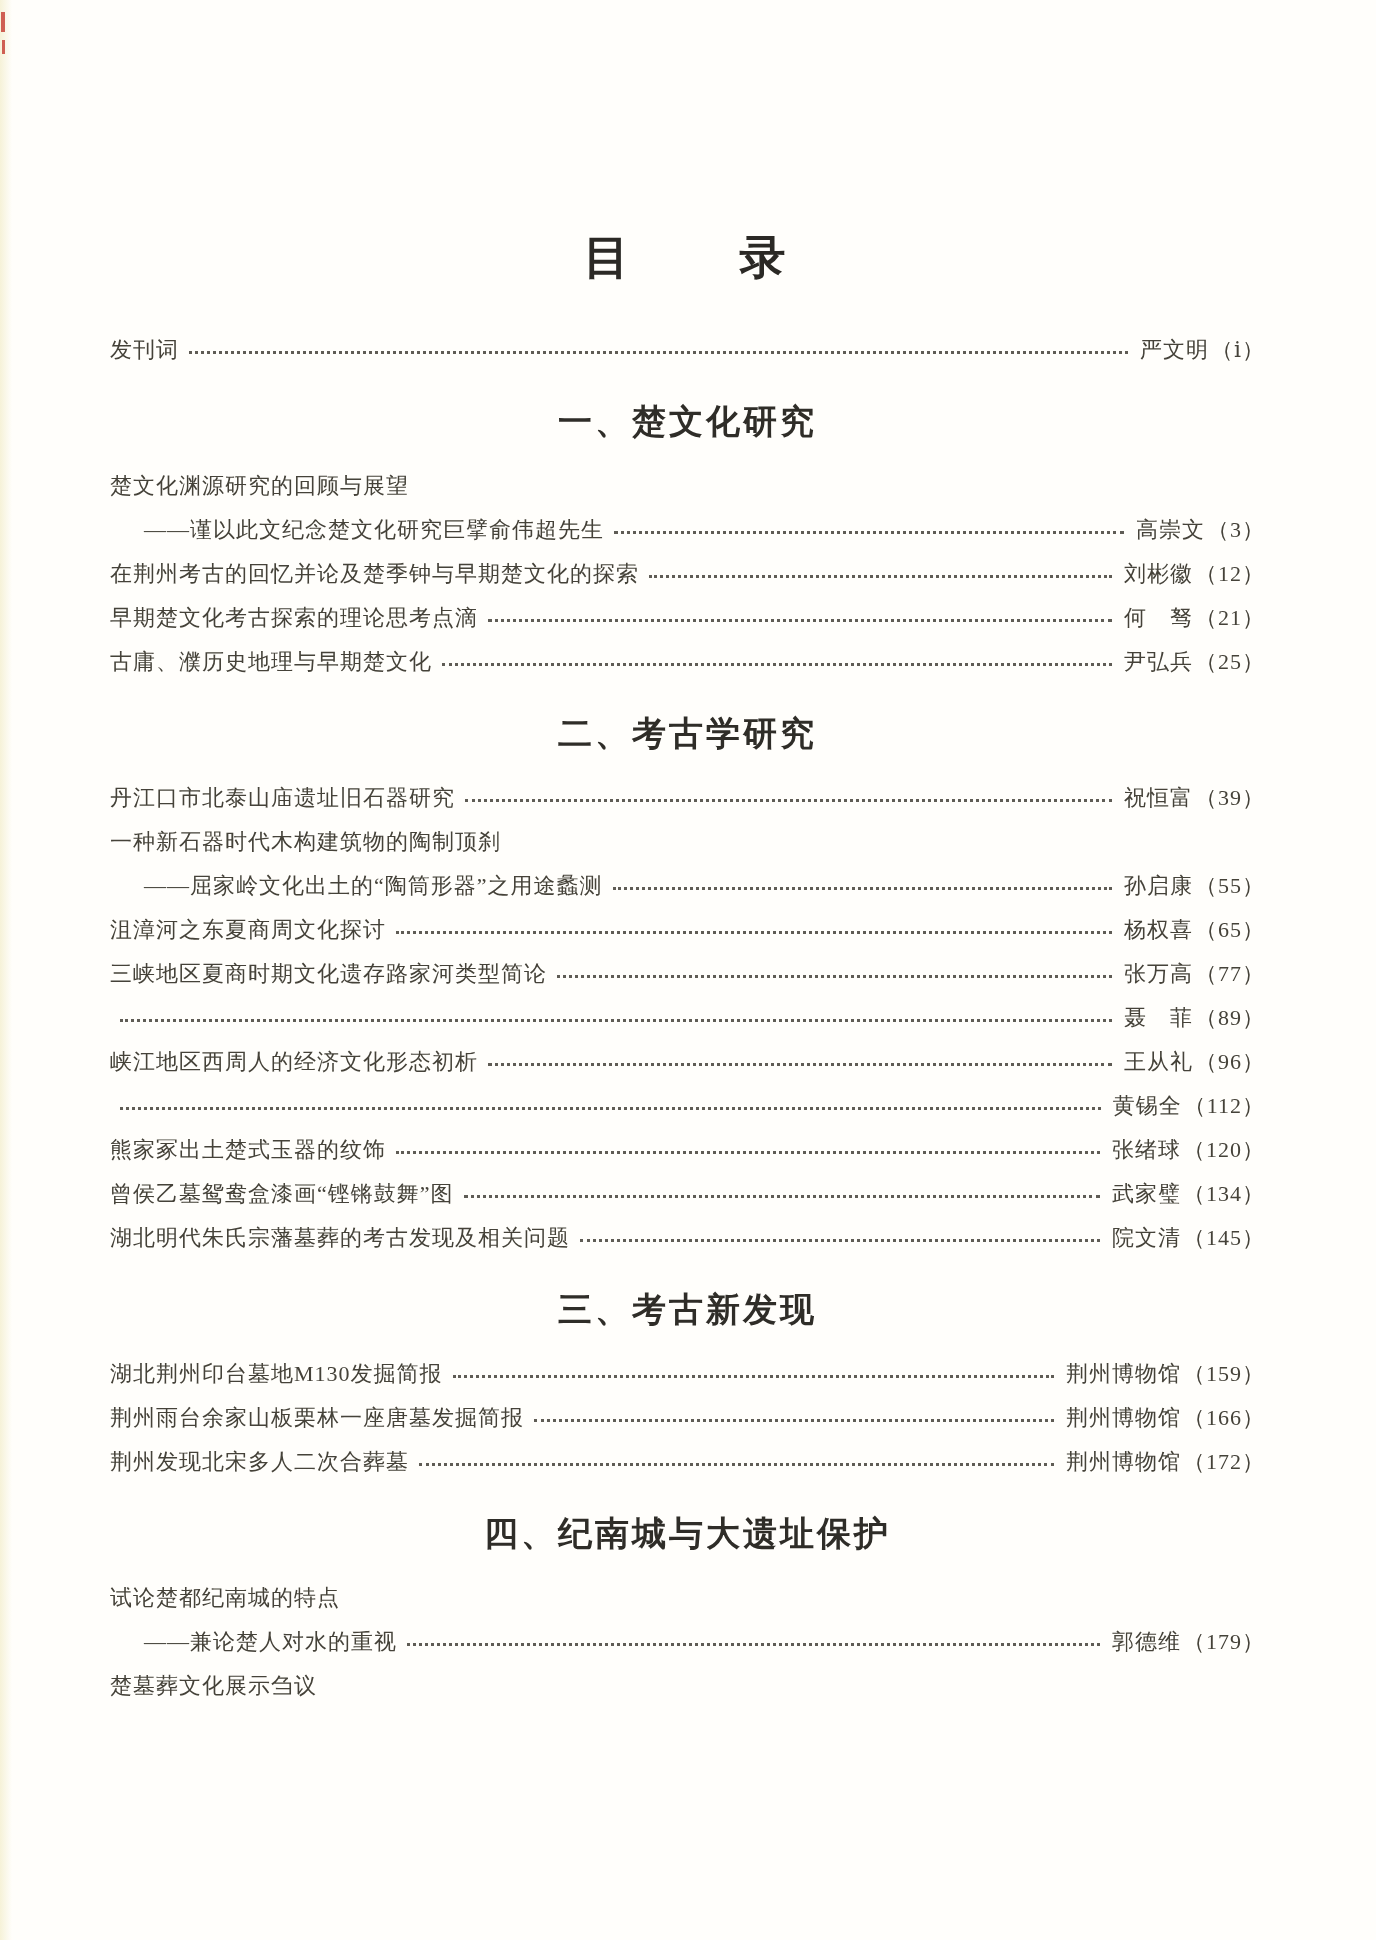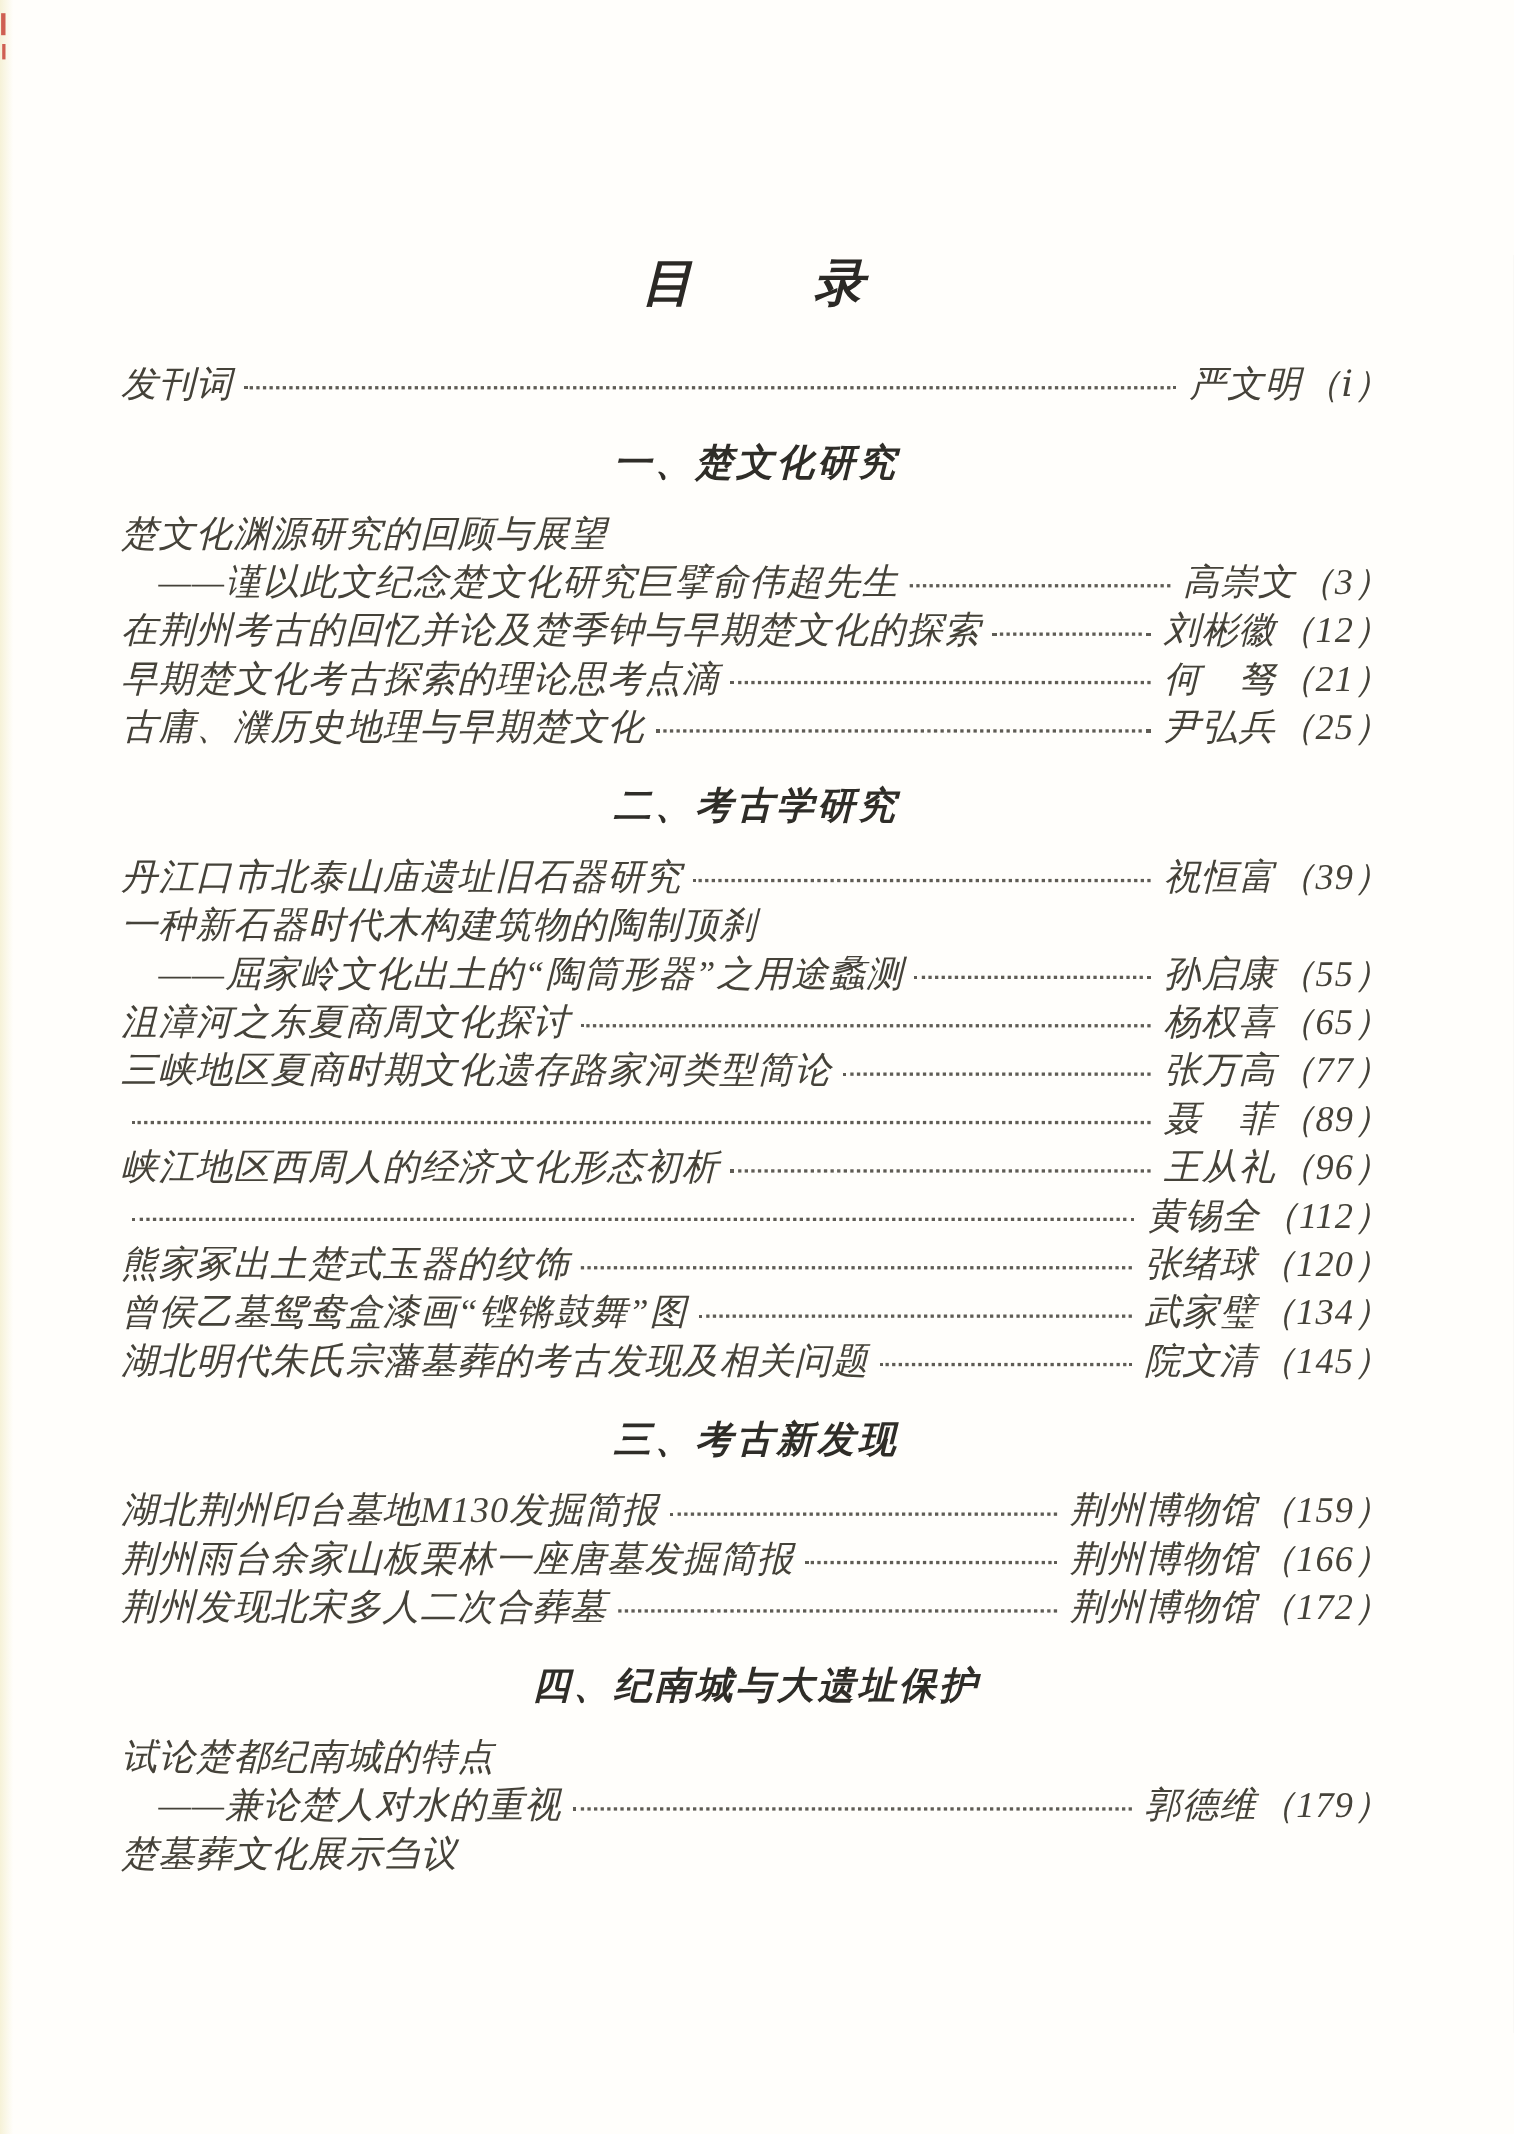--- a/index.html
+++ b/index.html
@@ -18,21 +18,20 @@
     position:absolute;left:0;top:0;bottom:0;width:12px;
     background:linear-gradient(90deg,#f6f2d8,rgba(255,254,251,0));
     pointer-events:none;
   }
   .red-mark{position:absolute;background:#c4392e;opacity:.8;}
   .red-mark.m1{left:1px;top:12px;width:4px;height:20px;}
   .red-mark.m2{left:2px;top:40px;width:3px;height:14px;}
   .content{
     padding:232px 111px 0 110px;
     color:#454239;
-    font-style:italic;
   }
   .doc-title{
     margin:0 0 44px;
     font-size:46px;line-height:52px;
     font-weight:700;
     text-align:center;
     letter-spacing:6px;
     color:#2b2925;
   }
   .sec-heading{
@@ -41,21 +40,21 @@
     font-family:"Liberation Sans","DejaVu Sans",sans-serif;
     font-weight:700;
     font-size:34px;line-height:44px;
     letter-spacing:3px;
     color:#2f2d28;
   }
   .section:first-of-type .sec-heading{margin-top:102px;}
   .row{
     display:flex;
     align-items:baseline;
-    font-size:33px;
+    font-size:22px;
     line-height:44px;
     letter-spacing:1px;
     color:#454239;
   }
   .row .t{white-space:nowrap;}
   .row .t.indent{padding-left:34px;}
   .dots{
     flex:1 1 auto;
     align-self:center;
     height:0;

